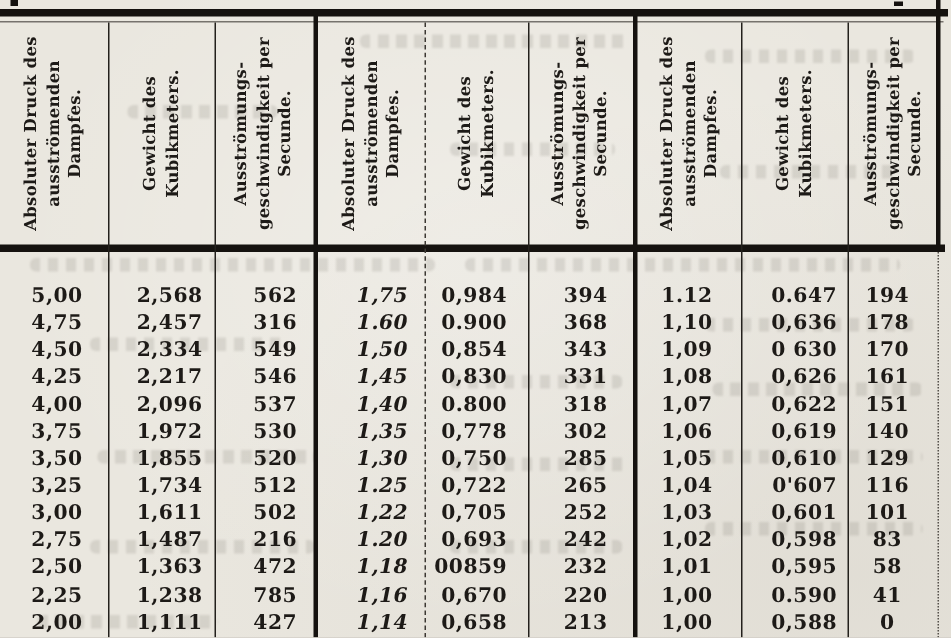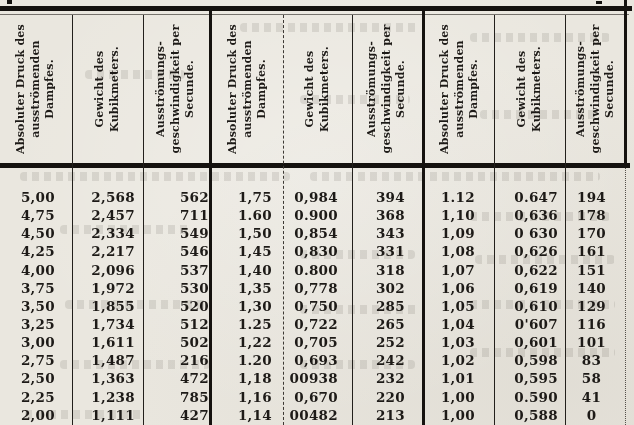--- a/index.html
+++ b/index.html
@@ -39,22 +39,22 @@
     position:absolute;left:50%;top:50%;
     transform:translate(-50%,-50%) rotate(-90deg);
     width:132px;text-align:center;
     font-size:11px;line-height:1.32;font-weight:700;letter-spacing:.2px;
   }
   
   .tbody{position:absolute;top:168px;left:0;right:0;bottom:0;padding-top:20px;}
   .trow{display:flex;height:18.15px;line-height:18px;}
   .tcell{box-sizing:border-box;text-align:right;font-size:13.5px;font-weight:700;letter-spacing:.3px;}
   .gapcell{width:3px;}
-  .c00{width:72px;padding-right:17px;} .c01{width:71px;padding-right:8px;}  .c02{width:66px;}
-  .c10{width:71px;padding-right:11px;} .c11{width:69px;padding-right:14px;} .c12{width:70px;padding-right:17px;}
+  .c00{width:72px;padding-right:17px;} .c01{width:71px;padding-right:8px;}  .c02{width:66px;padding-right:11px;}
+  .c10{width:71px;padding-right:11px;font-style:italic;} .c11{width:69px;padding-right:14px;} .c12{width:70px;padding-right:17px;}
   .c20{width:69px;padding-right:19px;} .c21{width:71px;padding-right:7px;}  .c22{width:62px;padding-right:9px;text-align:center;}
   
   .smudge{
     position:absolute;height:9px;border-radius:4px;
     background:repeating-linear-gradient(90deg, rgba(95,90,82,.30) 0 7px, rgba(0,0,0,0) 7px 12px);
     filter:blur(.7px);opacity:.5;pointer-events:none;
   }
   .tick{position:absolute;background:#15120f;}
 </style>
 </head>
@@ -141,21 +141,21 @@
         <div class="tcell c11">0,984</div>
         <div class="tcell c12">394</div>
         <div class="gapcell"></div>
         <div class="tcell c20">1.12</div>
         <div class="tcell c21">0.647</div>
         <div class="tcell c22">194</div>
       </div>
       <div class="trow">
         <div class="tcell c00">4,75</div>
         <div class="tcell c01">2,457</div>
-        <div class="tcell c02">711</div>
+        <div class="tcell c02">316</div>
         <div class="gapcell"></div>
         <div class="tcell c10">1.60</div>
         <div class="tcell c11">0.900</div>
         <div class="tcell c12">368</div>
         <div class="gapcell"></div>
         <div class="tcell c20">1,10</div>
         <div class="tcell c21">0,636</div>
         <div class="tcell c22">178</div>
       </div>
       <div class="trow">
@@ -261,21 +261,21 @@
         <div class="tcell c20">1,02</div>
         <div class="tcell c21">0,598</div>
         <div class="tcell c22">83</div>
       </div>
       <div class="trow">
         <div class="tcell c00">2,50</div>
         <div class="tcell c01">1,363</div>
         <div class="tcell c02">472</div>
         <div class="gapcell"></div>
         <div class="tcell c10">1,18</div>
-        <div class="tcell c11">00938</div>
+        <div class="tcell c11">00859</div>
         <div class="tcell c12">232</div>
         <div class="gapcell"></div>
         <div class="tcell c20">1,01</div>
         <div class="tcell c21">0,595</div>
         <div class="tcell c22">58</div>
       </div>
       <div class="trow">
         <div class="tcell c00">2,25</div>
         <div class="tcell c01">1,238</div>
         <div class="tcell c02">785</div>
@@ -287,21 +287,21 @@
         <div class="tcell c20">1,00</div>
         <div class="tcell c21">0.590</div>
         <div class="tcell c22">41</div>
       </div>
       <div class="trow">
         <div class="tcell c00">2,00</div>
         <div class="tcell c01">1,111</div>
         <div class="tcell c02">427</div>
         <div class="gapcell"></div>
         <div class="tcell c10">1,14</div>
-        <div class="tcell c11">00482</div>
+        <div class="tcell c11">0,658</div>
         <div class="tcell c12">213</div>
         <div class="gapcell"></div>
         <div class="tcell c20">1,00</div>
         <div class="tcell c21">0,588</div>
         <div class="tcell c22">0</div>
       </div>
     </div>
 
 </div>
 

